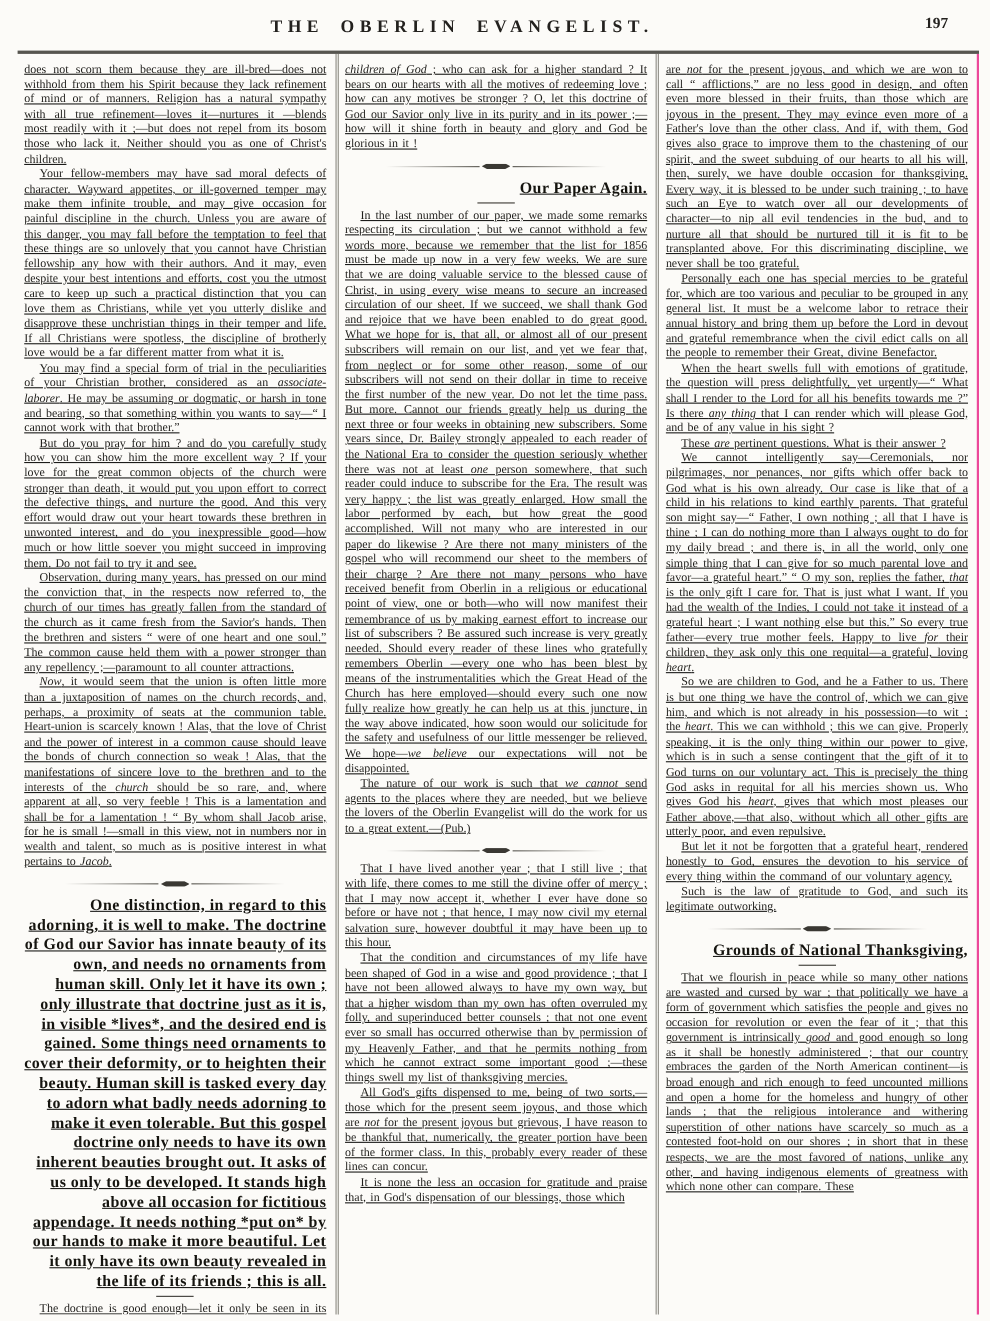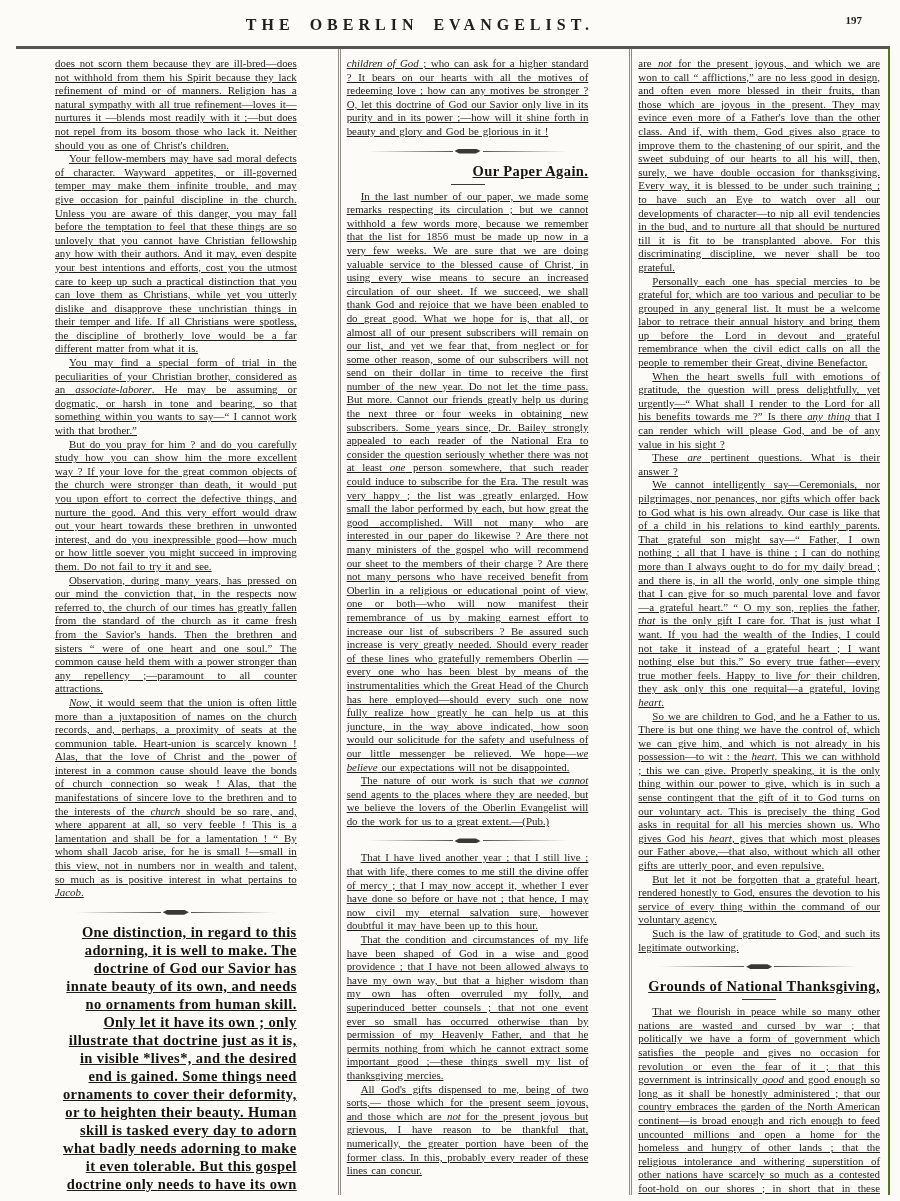--- a/index.html
+++ b/index.html
@@ -21,42 +21,41 @@
   }
   .masthead{
     position:absolute;left:0;right:66px;top:4px;
     text-align:center;
     font-weight:bold;font-size:16px;letter-spacing:5px;
     color:#23211e;
     word-spacing:6px;
   }
   .page-number{
     position:absolute;right:28px;top:2px;
-    font-weight:bold;font-size:11px;color:#23211e;
+    font-weight:bold;font-size:14px;color:#23211e;
   }
   .head-rule{
     height:0;border-bottom:3px solid #3a3833;
     margin:4px 0 0 0;
     opacity:.85;
   }
   .columns{
     display:flex;align-items:stretch;
     height:1146px;
   }
   .col{
     flex:1 1 0;
     box-sizing:border-box;
     padding:8px 8px 0 6px;
     overflow:hidden;
-    margin-left:33px;
   }
   .col + .col{
     border-left:3px double #8c8a82;
   }
-  .col-3{border-right:2px solid #4d7c0f;}
+  .col-3{border-right:2px solid #ec4899;}
   .p{
     margin:0;
     font-size:10.9px;
     line-height:13.6px;
     text-align:justify;
     text-indent:14px;
     word-spacing:1.2px;
     color:#1e1d1a;
   }
   .noind{text-indent:0;}
@@ -140,20 +139,21 @@
       <p class="p">In the last number of our paper, we made some remarks respecting its circulation ; but we cannot withhold a few words more, because we remember that the list for 1856 must be made up now in a very few weeks. We are sure that we are doing valuable service to the blessed cause of Christ, in using every wise means to secure an increased circulation of our sheet.  If we succeed, we shall thank God and rejoice that we have been enabled to do great good.  What we hope for is, that all, or almost all of our present subscribers will remain on our list, and yet we fear that, from neglect or for some other reason, some of our subscribers will not send on their dollar in time to receive the first number of the new year.  Do not let the time pass.  But more.  Cannot our friends greatly help us during the next three or four weeks in obtaining new subscribers.  Some years since, Dr. Bailey strongly appealed to each reader of the National Era to consider the question seriously whether there was not at least <i>one</i> person somewhere, that such reader could induce to subscribe for the Era.  The result was very happy ; the list was greatly enlarged. How small the labor performed by each, but how great the good accomplished.  Will not many who are interested in our paper do likewise ?  Are there not many ministers of the gospel who will recommend our sheet to the members of their charge ?  Are there not many persons who have received benefit from Oberlin in a religious or educational point of view, one or both—who will now manifest their remembrance of us by making earnest effort to increase our list of subscribers ?  Be assured such increase is very greatly needed.  Should every reader of these lines who gratefully remembers Oberlin —every one who has been blest by means of the instrumentalities which the Great Head of the Church has here employed—should every such one now fully realize how greatly he can help us at this juncture, in the way above indicated, how soon would our solicitude for the safety and usefulness of our little messenger be relieved.  We hope—<i>we believe</i> our expectations will not be disappointed.</p>
       <p class="p">The nature of our work is such that <i>we cannot</i> send agents to the places where they are needed, but we believe the lovers of the Oberlin Evangelist will do the work for us to a great extent.—(Pub.)</p>
       <div class="divider">
         <span class="dline left"></span>
         <span class="diamond"></span>
         <span class="dline right"></span>
       </div>
       <p class="p">That I have lived another year ; that I still live ; that with life, there comes to me still the divine offer of mercy ; that I may now accept it, whether I ever have done so before or have not ; that hence, I may now civil my eternal salvation sure, however doubtful it may have been up to this hour.</p>
       <p class="p">That the condition and circumstances of my life have been shaped of God in a wise and good providence ; that I have not been allowed always to have my own way, but that a higher wisdom than my own has often overruled my folly, and superinduced better counsels ; that not one event ever so small has occurred otherwise than by permission of my Heavenly Father, and that he permits nothing from which he cannot extract some important good ;—these things swell my list of thanksgiving mercies.</p>
       <p class="p">All God's gifts dispensed to me, being of two sorts,— those which for the present seem joyous, and those which are <i>not</i> for the present joyous but grievous, I have reason to be thankful that, numerically, the greater portion have been of the former class.  In this, probably every reader of these lines can concur.</p>
+      <p class="p">It is none the less an occasion for gratitude and praise that, in God's dispensation of our blessings, those which</p>
     </div>
 
     <div class="col col-3">
       <p class="p noind">are <i>not</i> for the present joyous, and which we are won to call “ afflictions,” are no less good in design, and often even more blessed in their fruits, than those which are joyous in the present.  They may evince even more of a Father's love than the other class.  And if, with them, God gives also grace to improve them to the chastening of our spirit, and the sweet subduing of our hearts to all his will, then, surely, we have double occasion for thanksgiving.  Every way, it is blessed to be under such training ; to have such an Eye to watch over all our developments of character—to nip all evil tendencies in the bud, and to nurture all that should be nurtured till it is fit to be transplanted above.  For this discriminating discipline, we never shall be too grateful.</p>
       <p class="p">Personally each one has special mercies to be grateful for, which are too various and peculiar to be grouped in any general list.  It must be a welcome labor to retrace their annual history and bring them up before the Lord in devout and grateful remembrance when the civil edict calls on all the people to remember their Great, divine Benefactor.</p>
       <p class="p">When the heart swells full with emotions of gratitude, the question will press delightfully, yet urgently—“ What shall I render to the Lord for all his benefits towards me ?”  Is there <i>any thing</i> that I can render which will please God, and be of any value in his sight ?</p>
       <p class="p">These <i>are</i> pertinent questions.  What is their answer ?</p>
       <p class="p">We cannot intelligently say—Ceremonials, nor pilgrimages, nor penances, nor gifts which offer back to God what is his own already.  Our case is like that of a child in his relations to kind earthly parents.  That grateful son might say—“ Father, I own nothing ; all that I have is thine ; I can do nothing more than I always ought to do for my daily bread ; and there is, in all the world, only one simple thing that I can give for so much parental love and favor—a grateful heart.”  “ O my son, replies the father, <i>that</i> is the only gift I care for. That is just what I want.  If you had the wealth of the Indies, I could not take it instead of a grateful heart ; I want nothing else but this.”  So every true father—every true mother feels.  Happy to live <i>for</i> their children, they ask only this one requital—a grateful, loving <i>heart</i>.</p>
       <p class="p">So we are children to God, and he a Father to us. There is but one thing we have the control of, which we can give him, and which is not already in his possession—to wit : the <i>heart</i>.  This we can withhold ; this we can give.  Properly speaking, it is the only thing within our power to give, which is in such a sense contingent that the gift of it to God turns on our voluntary act. This is precisely the thing God asks in requital for all his mercies shown us.  Who gives God his <i>heart</i>, gives that which most pleases our Father above,—that also, without which all other gifts are utterly poor, and even repulsive.</p>
       <p class="p">But let it not be forgotten that a grateful heart, rendered honestly to God, ensures the devotion to his service of every thing within the command of our voluntary agency.</p>

